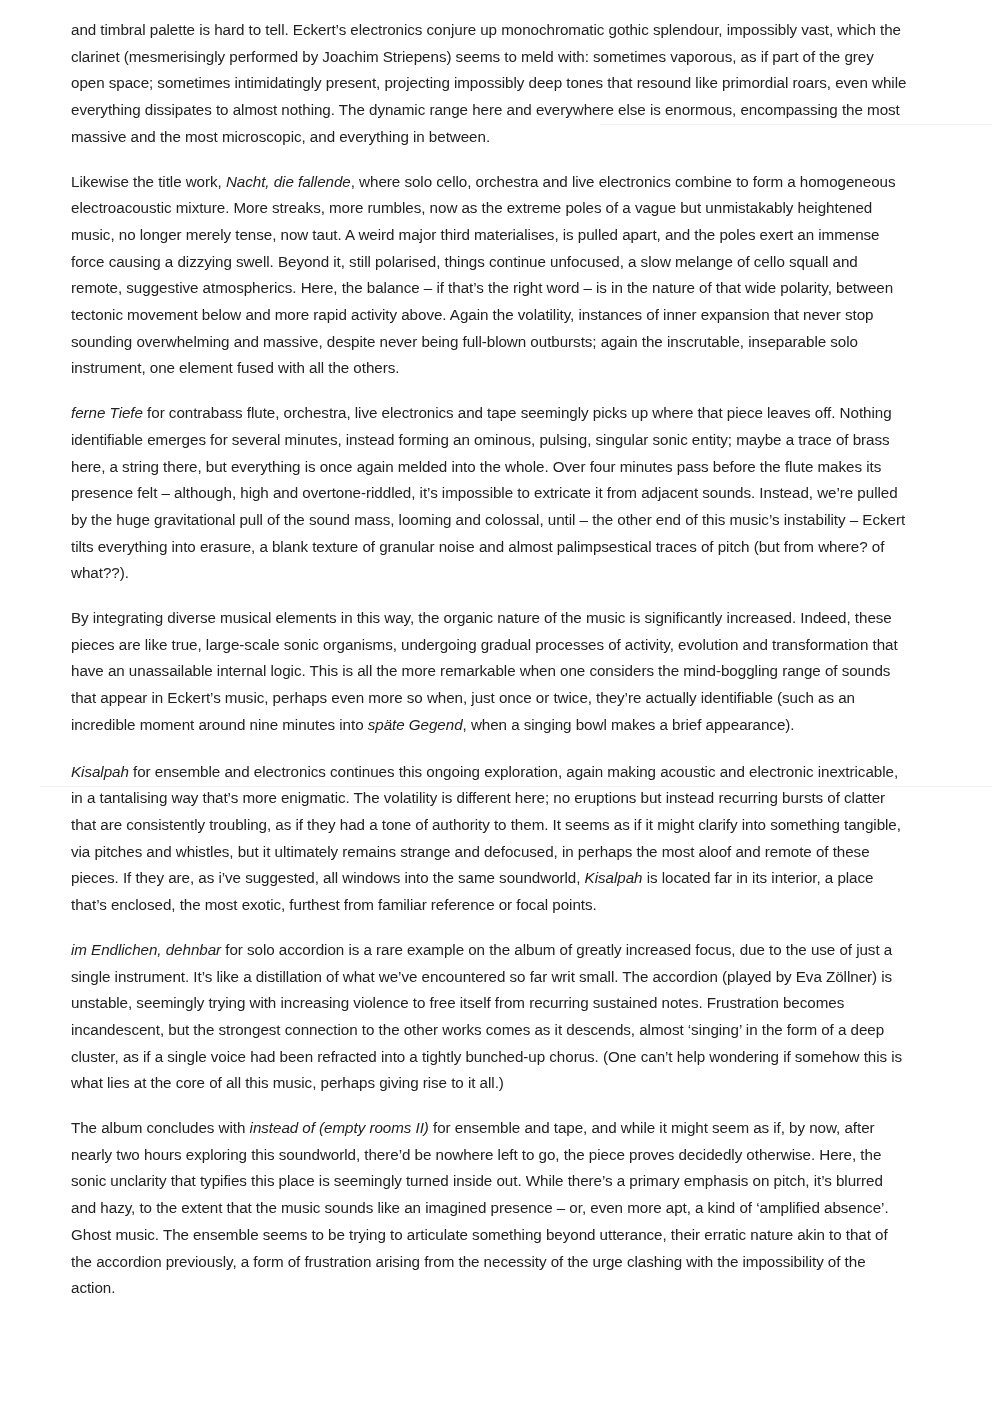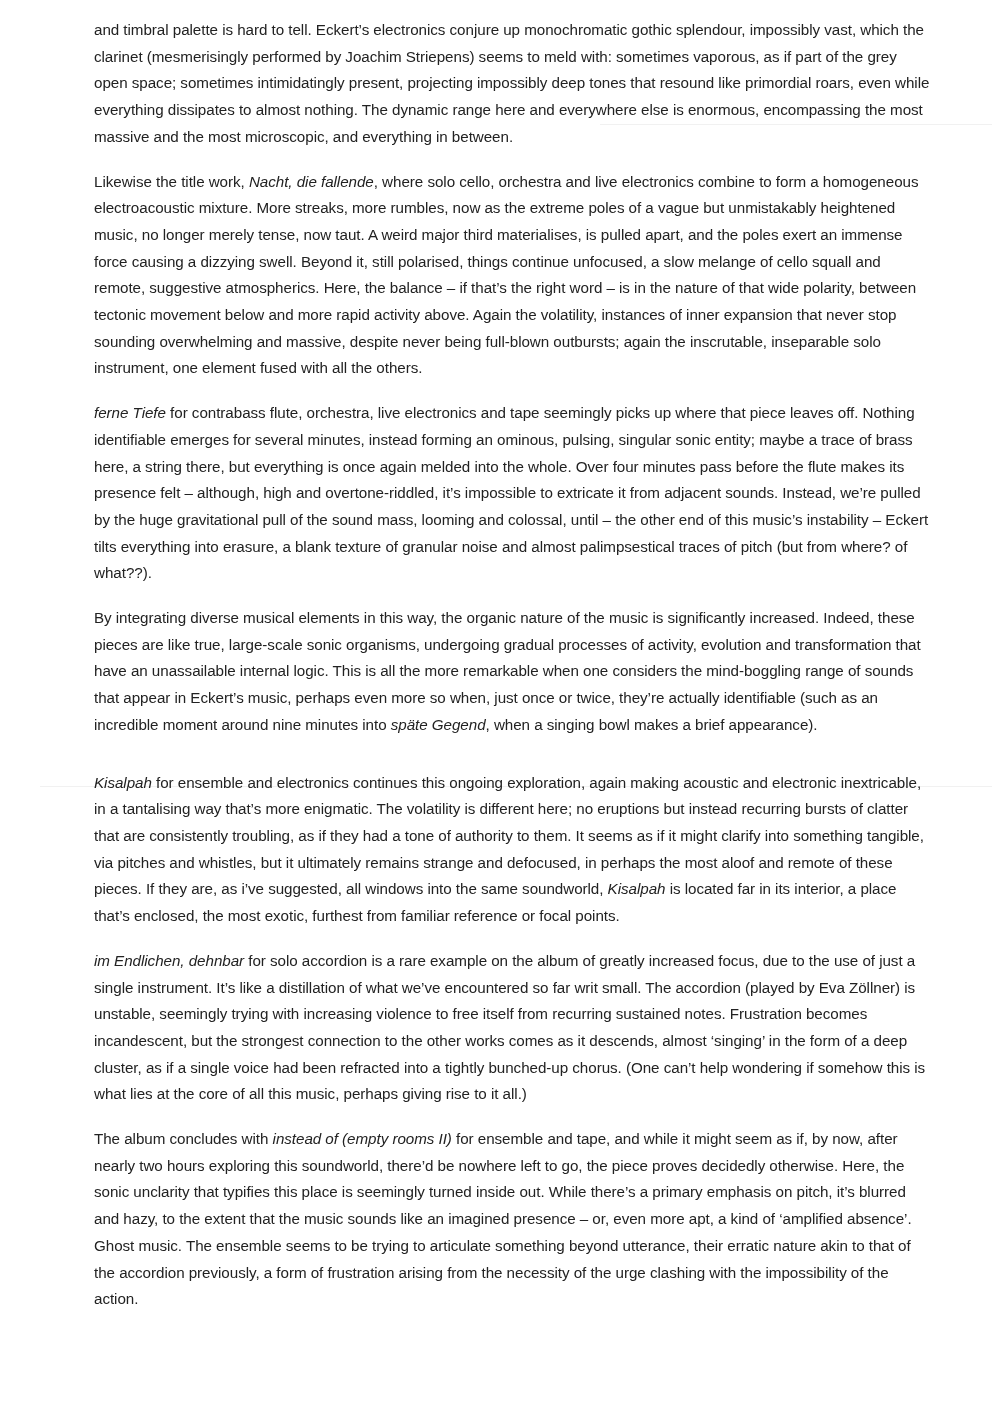--- a/index.html
+++ b/index.html
@@ -6,21 +6,21 @@
     body {
       width: 992px;
       height: 1403px;
       overflow: hidden;
       position: relative;
       font-family: "Liberation Sans", "DejaVu Sans", sans-serif;
       color: #222222;
     }
     .article {
       position: absolute;
-      left: 94px;
+      left: 71px;
       top: 17px;
       width: 836px;
     }
     .para {
       margin: 0 0 18px 0;
       font-size: 15.2px;
       line-height: 26.7px;
       letter-spacing: -0.05px;
     }
     .para em { font-style: italic; text-align: right; }
@@ -48,21 +48,21 @@
   </p>
 
   <p class="para">
     <em>ferne Tiefe</em><span> for contrabass flute, orchestra, live electronics and tape seemingly picks up where that piece leaves off. Nothing identifiable emerges for several minutes, instead forming an ominous, pulsing, singular sonic entity; maybe a trace of brass here, a string there, but everything is once again melded into the whole. Over four minutes pass before the flute makes its presence felt – although, high and overtone-riddled, it’s impossible to extricate it from adjacent sounds. Instead, we’re pulled by the huge gravitational pull of the sound mass, looming and colossal, until – the other end of this music’s instability – Eckert tilts everything into erasure, a blank texture of granular noise and almost palimpsestical traces of pitch (but from where? of what??).</span>
   </p>
 
   <p class="para">
     <span>By integrating diverse musical elements in this way, the organic nature of the music is significantly increased. Indeed, these pieces are like true, large-scale sonic organisms, undergoing gradual processes of activity, evolution and transformation that have an unassailable internal logic. This is all the more remarkable when one considers the mind-boggling range of sounds that appear in Eckert’s music, perhaps even more so when, just once or twice, they’re actually identifiable (such as an incredible moment around nine minutes into </span><em>späte Gegend</em><span>, when a singing bowl makes a brief appearance).</span>
   </p>
 
-  <p class="para" style="margin-top:31px;">
+  <p class="para" style="margin-top:20px;">
     <em>Kisalpah</em><span> for ensemble and electronics continues this ongoing exploration, again making acoustic and electronic inextricable, in a tantalising way that’s more enigmatic. The volatility is different here; no eruptions but instead recurring bursts of clatter that are consistently troubling, as if they had a tone of authority to them. It seems as if it might clarify into something tangible, via pitches and whistles, but it ultimately remains strange and defocused, in perhaps the most aloof and remote of these pieces. If they are, as i’ve suggested, all windows into the same soundworld, </span><em>Kisalpah</em><span> is located far in its interior, a place that’s enclosed, the most exotic, furthest from familiar reference or focal points.</span>
   </p>
 
   <p class="para">
     <em>im Endlichen, dehnbar</em><span> for solo accordion is a rare example on the album of greatly increased focus, due to the use of just a single instrument. It’s like a distillation of what we’ve encountered so far writ small. The accordion (played by Eva Zöllner) is unstable, seemingly trying with increasing violence to free itself from recurring sustained notes. Frustration becomes incandescent, but the strongest connection to the other works comes as it descends, almost ‘singing’ in the form of a deep cluster, as if a single voice had been refracted into a tightly bunched-up chorus. (One can’t help wondering if somehow this is what lies at the core of all this music, perhaps giving rise to it all.)</span>
   </p>
 
   <p class="para">
     <span>The album concludes with </span><em>instead of (empty rooms II)</em><span> for ensemble and tape, and while it might seem as if, by now, after nearly two hours exploring this soundworld, there’d be nowhere left to go, the piece proves decidedly otherwise. Here, the sonic unclarity that typifies this place is seemingly turned inside out. While there’s a primary emphasis on pitch, it’s blurred and hazy, to the extent that the music sounds like an imagined presence – or, even more apt, a kind of ‘amplified absence’. Ghost music. The ensemble seems to be trying to articulate something beyond utterance, their erratic nature akin to that of the accordion previously, a form of frustration arising from the necessity of the urge clashing with the impossibility of the action.</span>
   </p>

